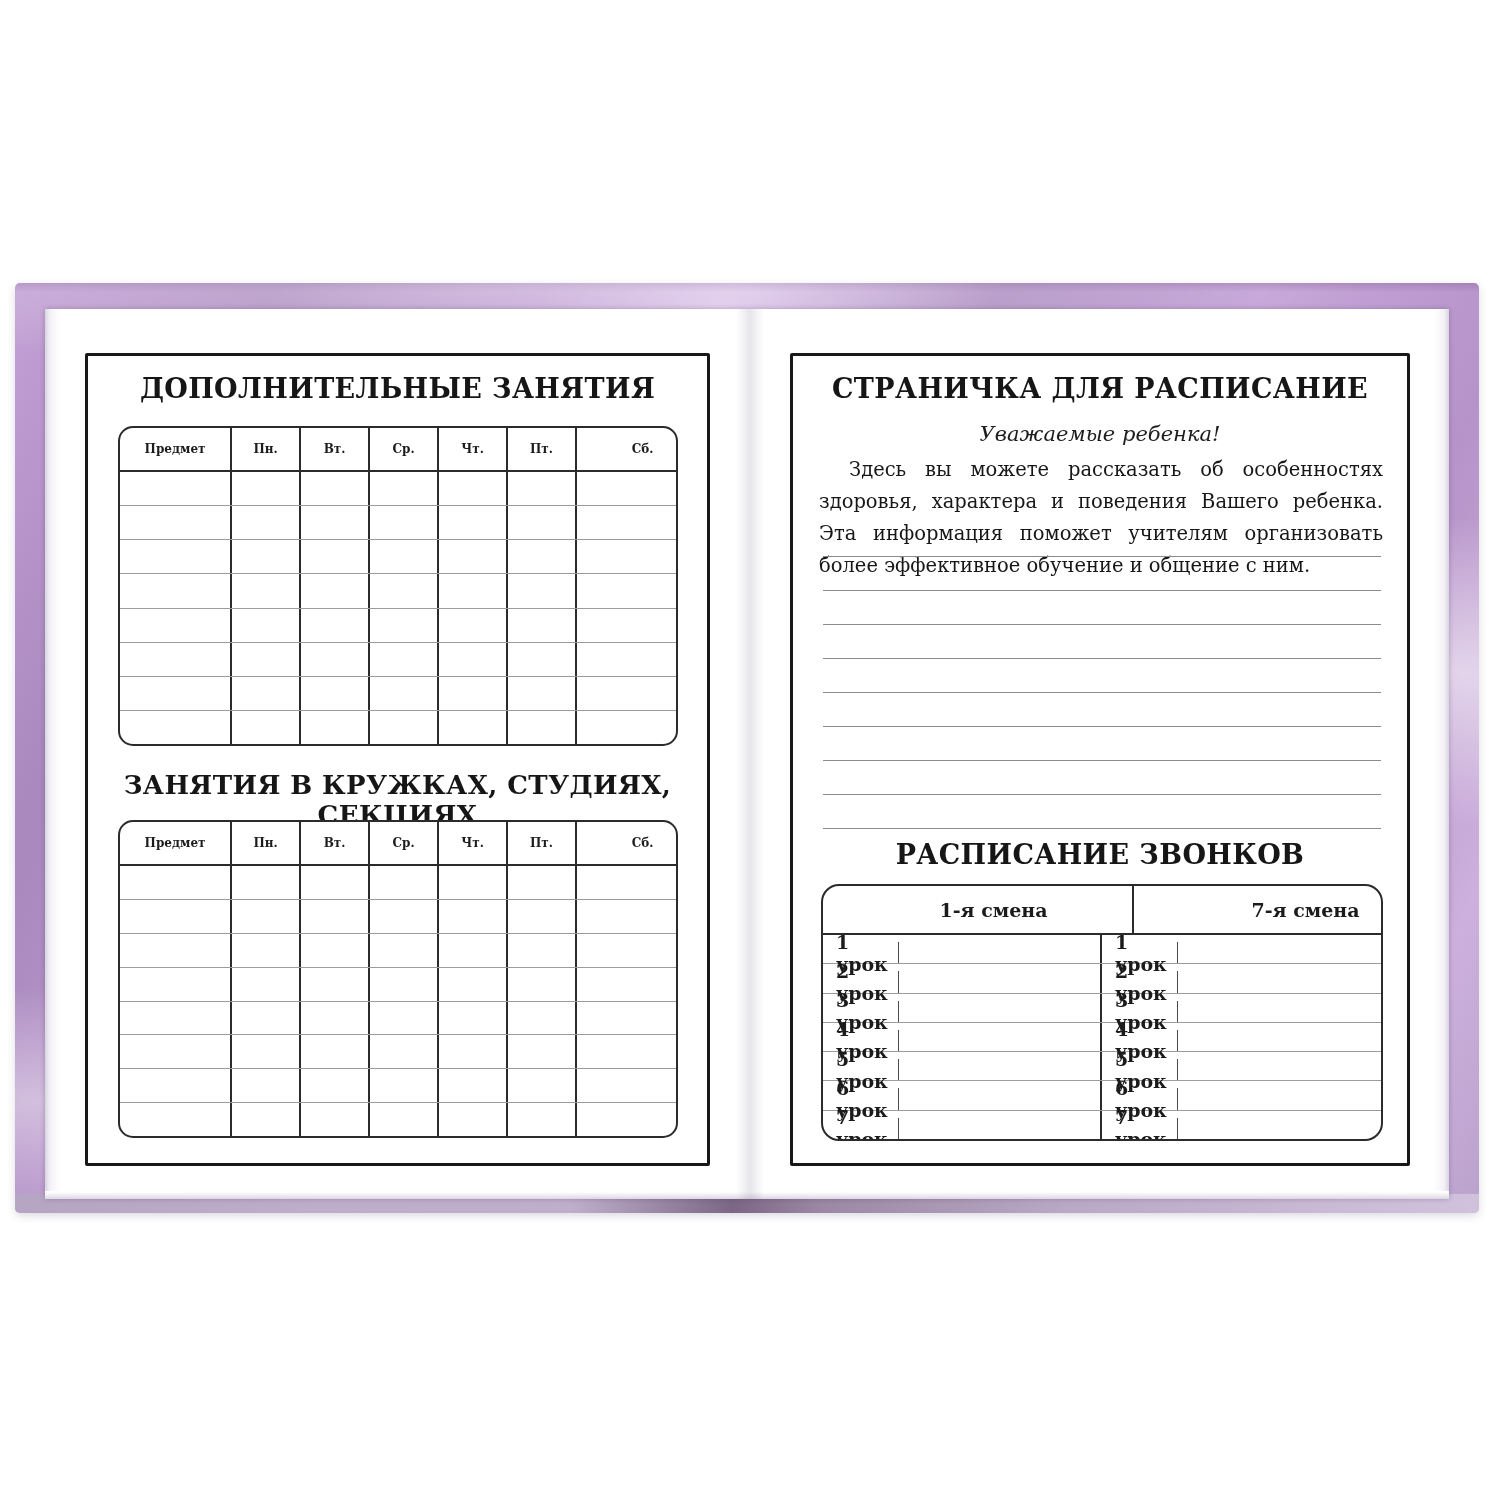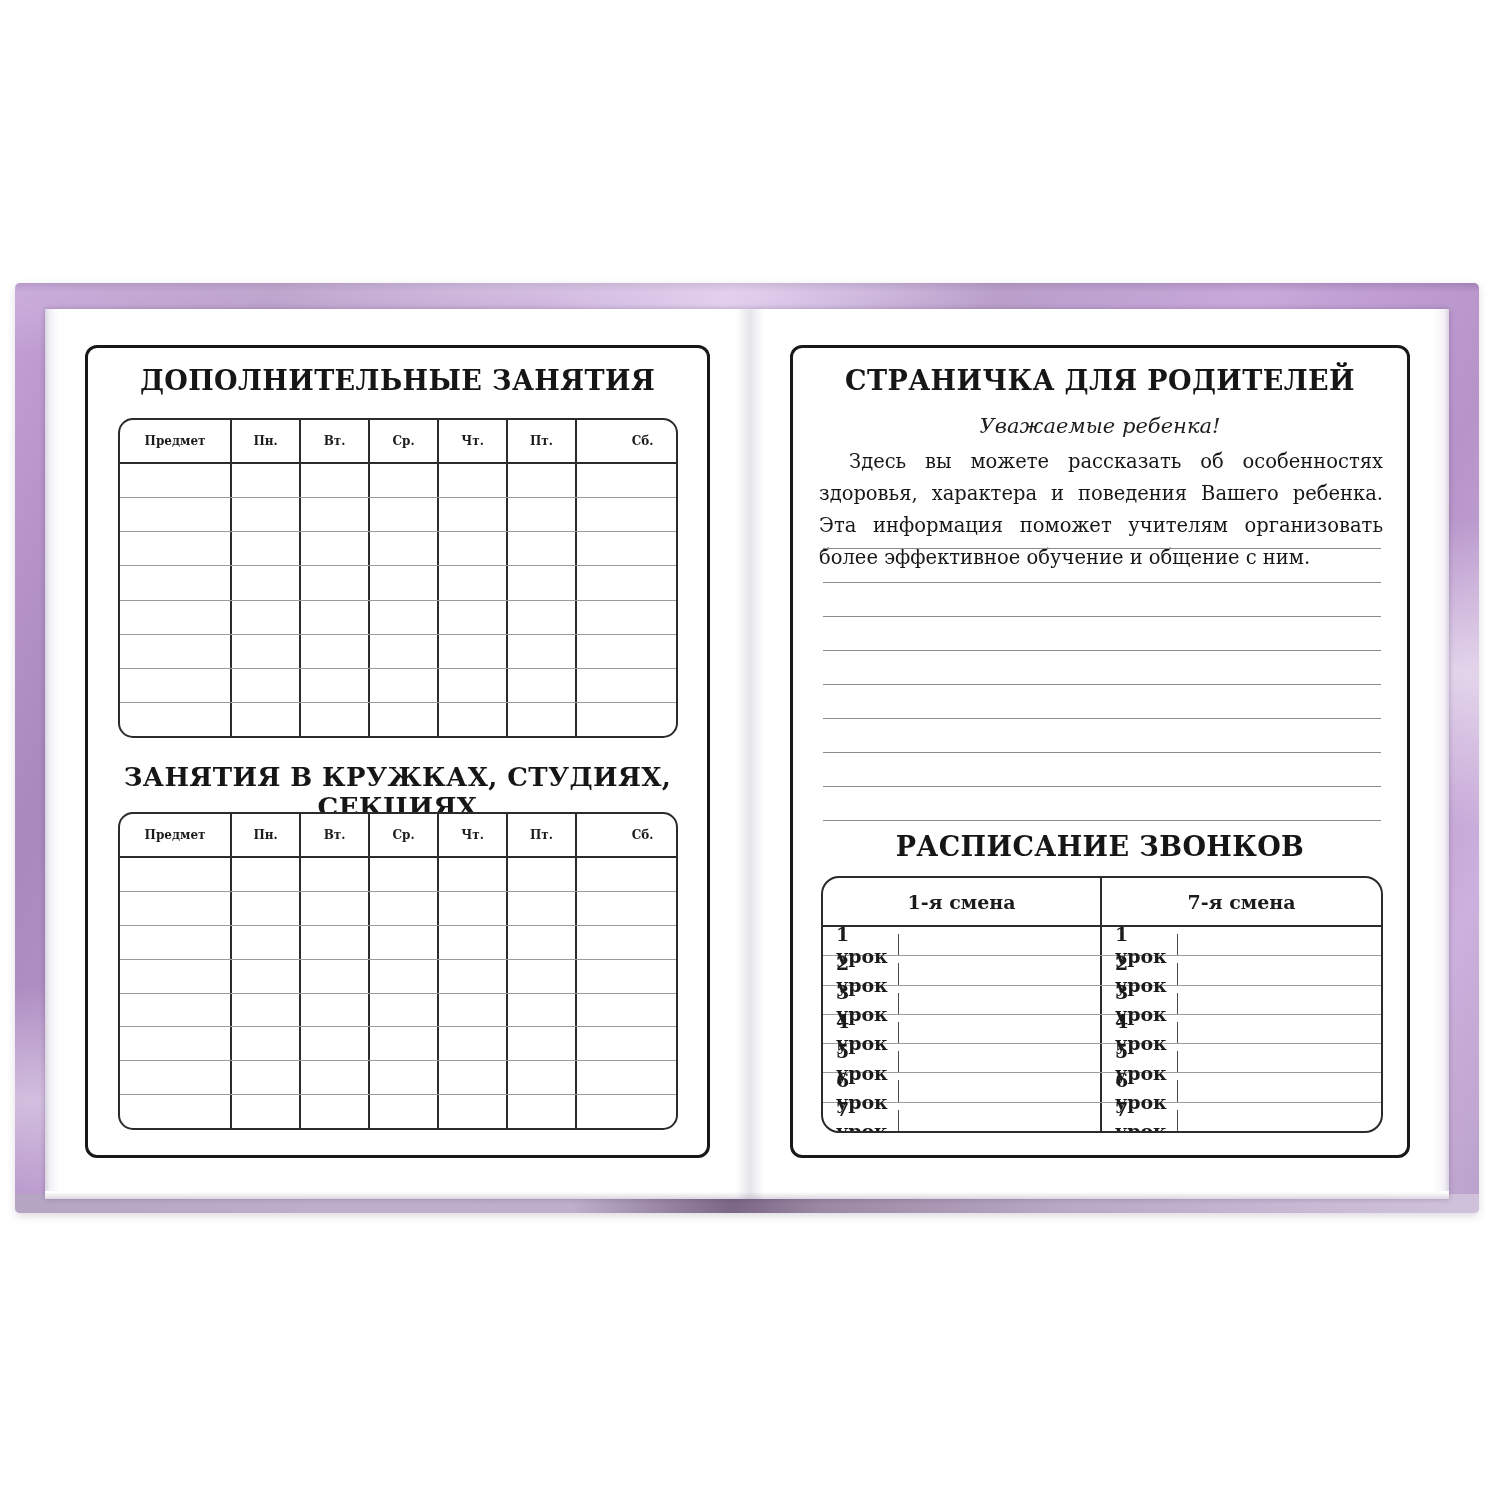--- a/index.html
+++ b/index.html
@@ -27,21 +27,21 @@
   .edge-l{left:0;top:0;bottom:0;width:16px;
           background:linear-gradient(90deg,#d9d4e0 0,#f3f1f6 5px,#ffffff 15px);}
   .edge-r{right:0;top:0;bottom:0;width:16px;
           background:linear-gradient(270deg,#d9d4e0 0,#f3f1f6 5px,#ffffff 15px);}
   .edge-b{left:0;right:0;bottom:0;height:8px;
           background:linear-gradient(0deg,#dcd7e2 0,#ffffff 7px);}
   .fold{position:absolute;left:691px;top:0;bottom:0;width:28px;
         background:linear-gradient(90deg,rgba(110,100,125,0) 0%,rgba(110,100,125,.17) 50%,rgba(110,100,125,0) 100%);}
 
   
-  .pbox{position:absolute;top:36px;height:813px;border:3px solid #181818;border-radius:12px;
+  .pbox{position:absolute;top:44px;height:813px;border:3px solid #181818;border-radius:2px;
         background:transparent;box-sizing:border-box;}
   .pbox.lp{left:40px;width:625px;}
   .pbox.rp{left:745px;width:620px;}
 
   .title{position:absolute;left:0;right:0;margin:0;text-align:center;
          font-size:27px;font-weight:700;letter-spacing:.4px;color:#161616;line-height:30px;}
   .lp-title1{top:18px;}
   .lp-title2{top:414px;font-size:26px;}
   .rp-title{top:18px;}
   .bells-title{top:484px;}
@@ -68,21 +68,21 @@
   .lines{position:absolute;left:30px;right:26px;top:167px;}
   .wline{height:33px;border-bottom:1.6px solid #8b8b8b;}
 
   
   .bells{position:absolute;left:28px;top:528px;width:562px;height:257px;display:flex;flex-direction:column;
          border:2.5px solid #2b2b2b;border-radius:18px;overflow:hidden;box-sizing:border-box;background:#fff;}
   .brow{display:flex;flex:1 1 0;border-bottom:1.3px solid #9c9c9c;min-height:0;}
   .brow:last-child{border-bottom:none;}
   .brow.head{flex:0 0 47px;border-bottom:2.4px solid #2b2b2b;}
   .bhead{flex:0 0 50%;display:flex;align-items:center;justify-content:center;
-         font-size:19px;font-weight:700;box-sizing:border-box;}
+         font-size:19px;font-weight:700;box-sizing:border-box;margin-left:32px;}
   .bhead:first-child{border-right:2.2px solid #2b2b2b;}
   .bcell{box-sizing:border-box;min-width:0;}
   .bcell.label{flex:0 0 13.7%;display:flex;align-items:center;padding-left:13px;
          font-size:19px;font-weight:700;border-right:1.6px solid #4a4a4a;margin-top:7px;}
   .bcell.value{flex:0 0 36.3%;}
   .bcell.value.mid{border-right:2.2px solid #2b2b2b;}
 </style>
 </head>
 <body>
 
@@ -263,21 +263,21 @@
               <div class="scell"></div>
               <div class="scell"></div>
               <div class="scell"></div>
               <div class="scell"></div>
               <div class="scell"></div>
             </div>
           </div>
       </section>
 
       <section class="pbox rp">
-        <h2 class="title rp-title">СТРАНИЧКА ДЛЯ РОДИТЕЛЕЙ</h2>
+        <h2 class="title rp-title">СТРАНИЧКА ДЛЯ РАСПИСАНИЕ</h2>
         <p class="greet">Уважаемые ребенка!</p>
         <p class="para">Здесь вы можете рассказать об особенностях здоровья, характера и поведения Вашего ребенка. Эта информация поможет учителям организовать более эффективное обучение и общение с ним.</p>
         <div class="lines">
             <div class="wline"></div>
             <div class="wline"></div>
             <div class="wline"></div>
             <div class="wline"></div>
             <div class="wline"></div>
             <div class="wline"></div>
             <div class="wline"></div>

